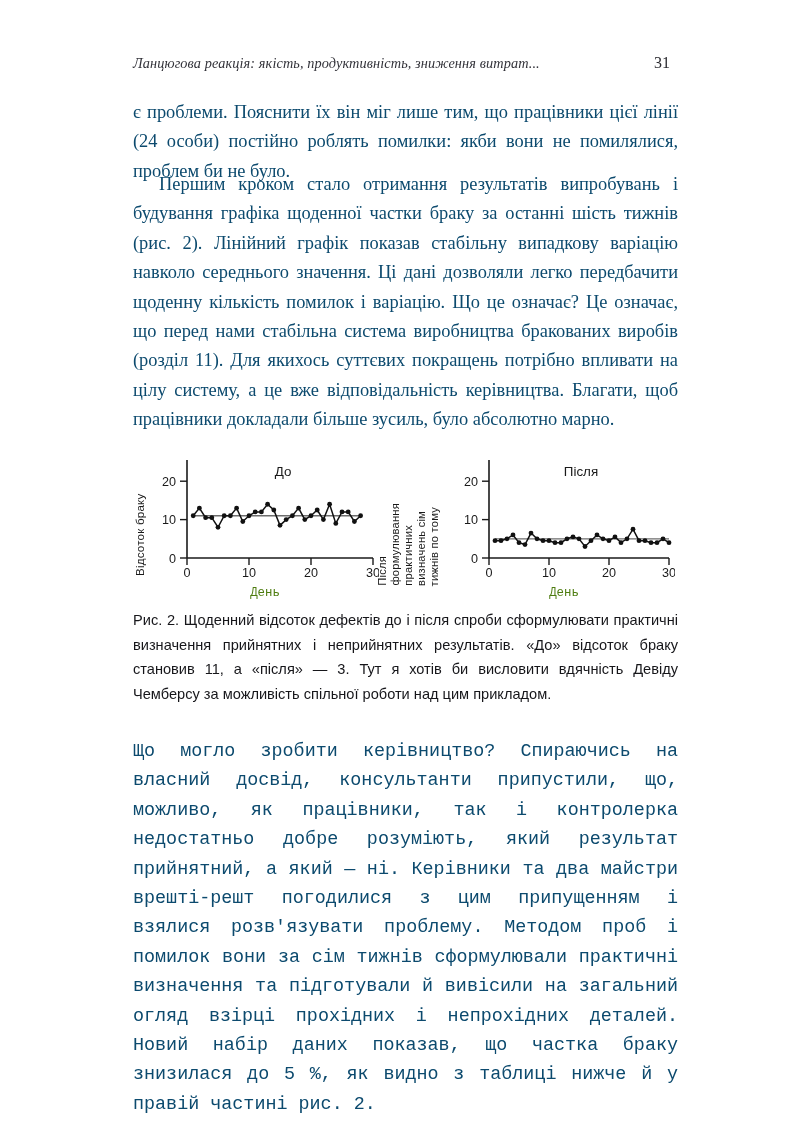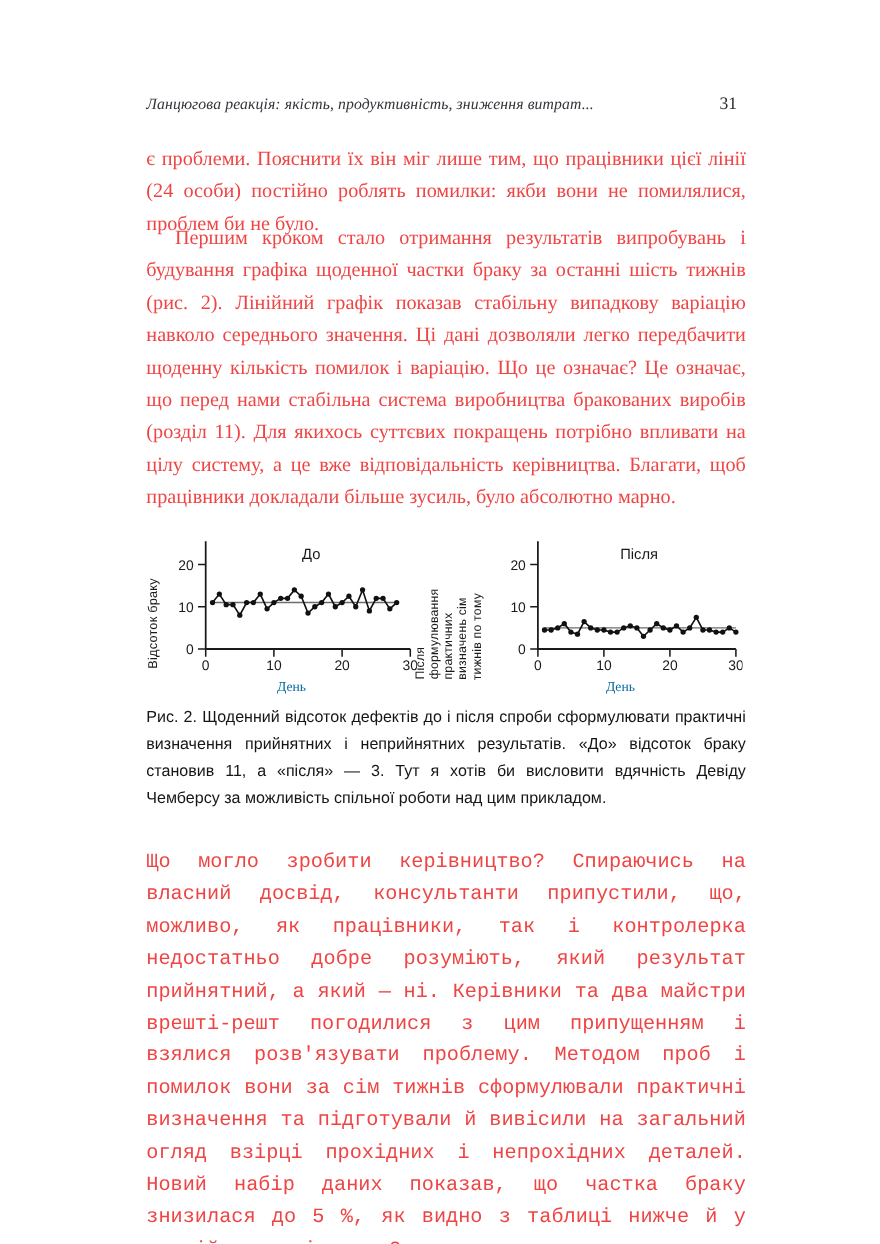--- a/index.html
+++ b/index.html
@@ -15,21 +15,20 @@
     font-family: "Liberation Serif", "DejaVu Serif", serif;
     color: #1a1a1a;
     overflow: hidden;
   }
   .page {
     position: absolute;
     left: 0; top: 0;
     width: 800px;
     height: 1078px;
     background: #ffffff;
-    margin-top: 32px;
   }
 
   
   .runhead {
     position: absolute;
     left: 133px;
     top: 54px;
     width: 545px;
     display: flex;
     align-items: baseline;
@@ -52,21 +51,21 @@
 
   
   .body-block {
     position: absolute;
     left: 133px;
     width: 545px;
     font-size: 18.4px;
     line-height: 29.4px;
     text-align: justify;
     text-justify: inter-word;
-    color: #ef4444;
+    color: #0c4a6e;
     hyphens: manual;
   }
   .body-block p {
     margin: 0;
   }
   .body-block p.indent {
     text-indent: 26px;
   }
 
   #para-top   { top: 98px; }
@@ -127,23 +126,23 @@
     margin-right: 1px;
   }
   .mid-label-wrap .vline.l1 { padding-bottom: 26px; }
   .mid-label-wrap .vline.l2 { padding-bottom: 2px; }
   .mid-label-wrap .vline.l3 { padding-bottom: 4px; }
   .mid-label-wrap .vline.l4 { padding-bottom: 0px; }
 
   .xlabel {
     position: absolute;
     bottom: 0;
-    font-family: Liberation Serif, serif;
+    font-family: Liberation Mono, monospace;
     font-size: 12.4px;
-    color: #0369a1;
+    color: #4d7c0f;
     text-align: center;
   }
 
   svg.plot { display: block; }
   svg.plot text {
     font-family: "Liberation Sans", "DejaVu Sans", sans-serif;
     fill: #1a1a1a;
   }
   .tick-lab  { font-size: 12.6px; }
   .chart-ttl { font-size: 13.4px; }

